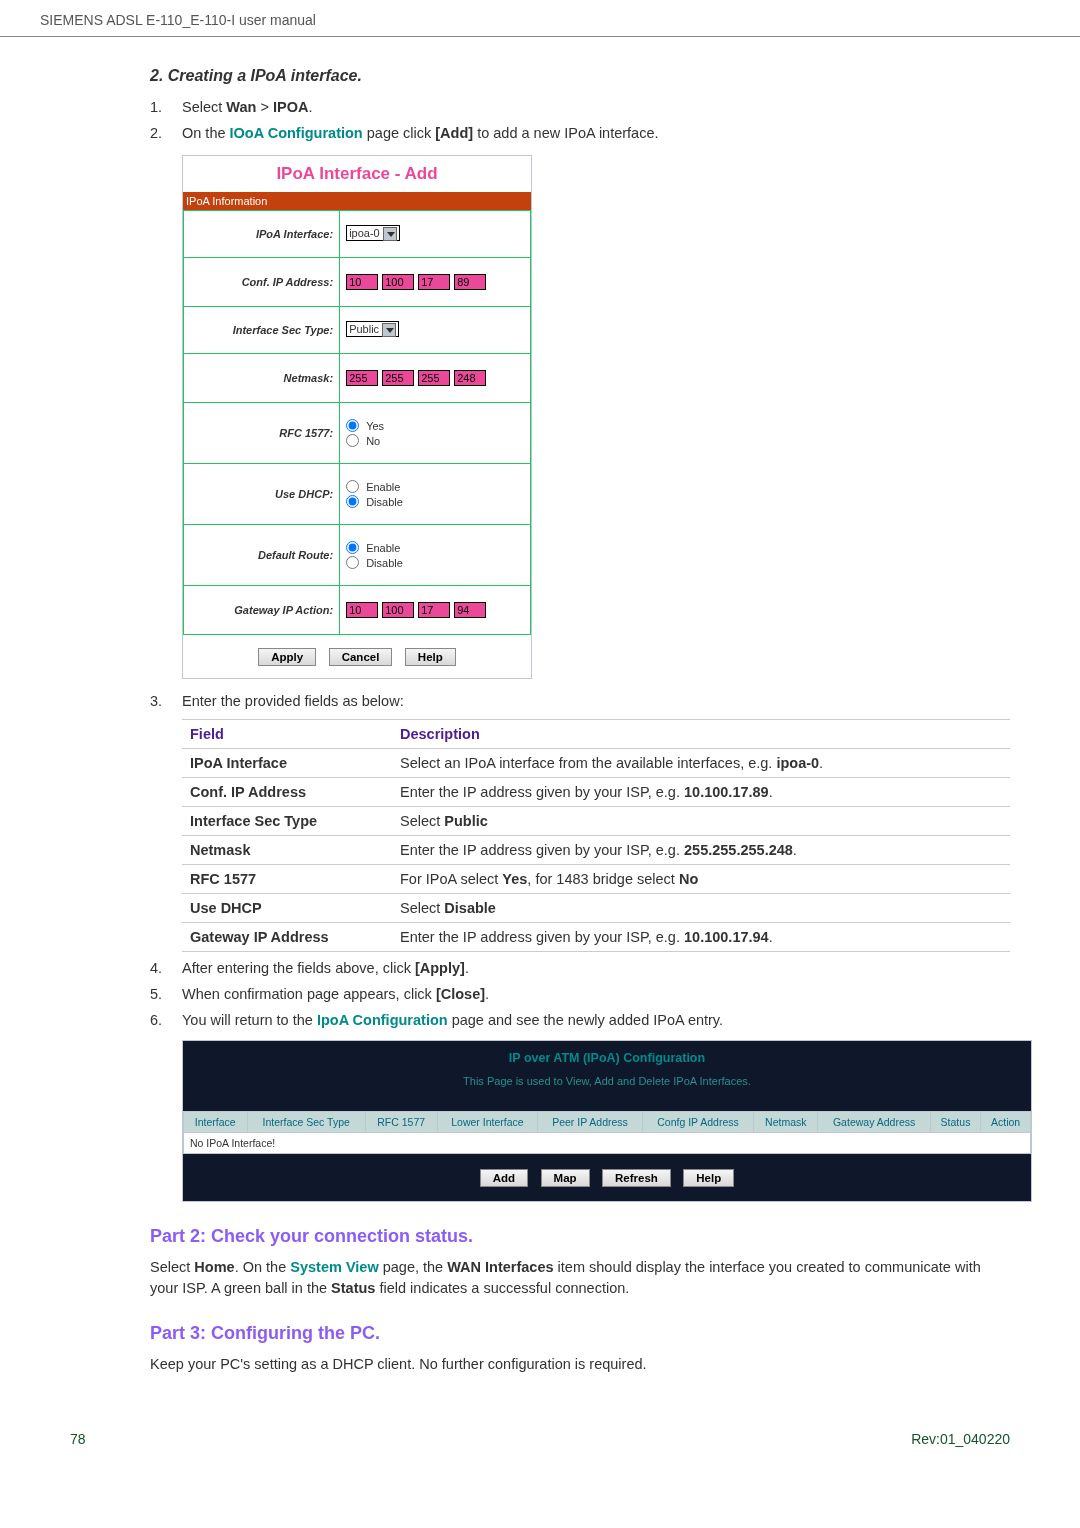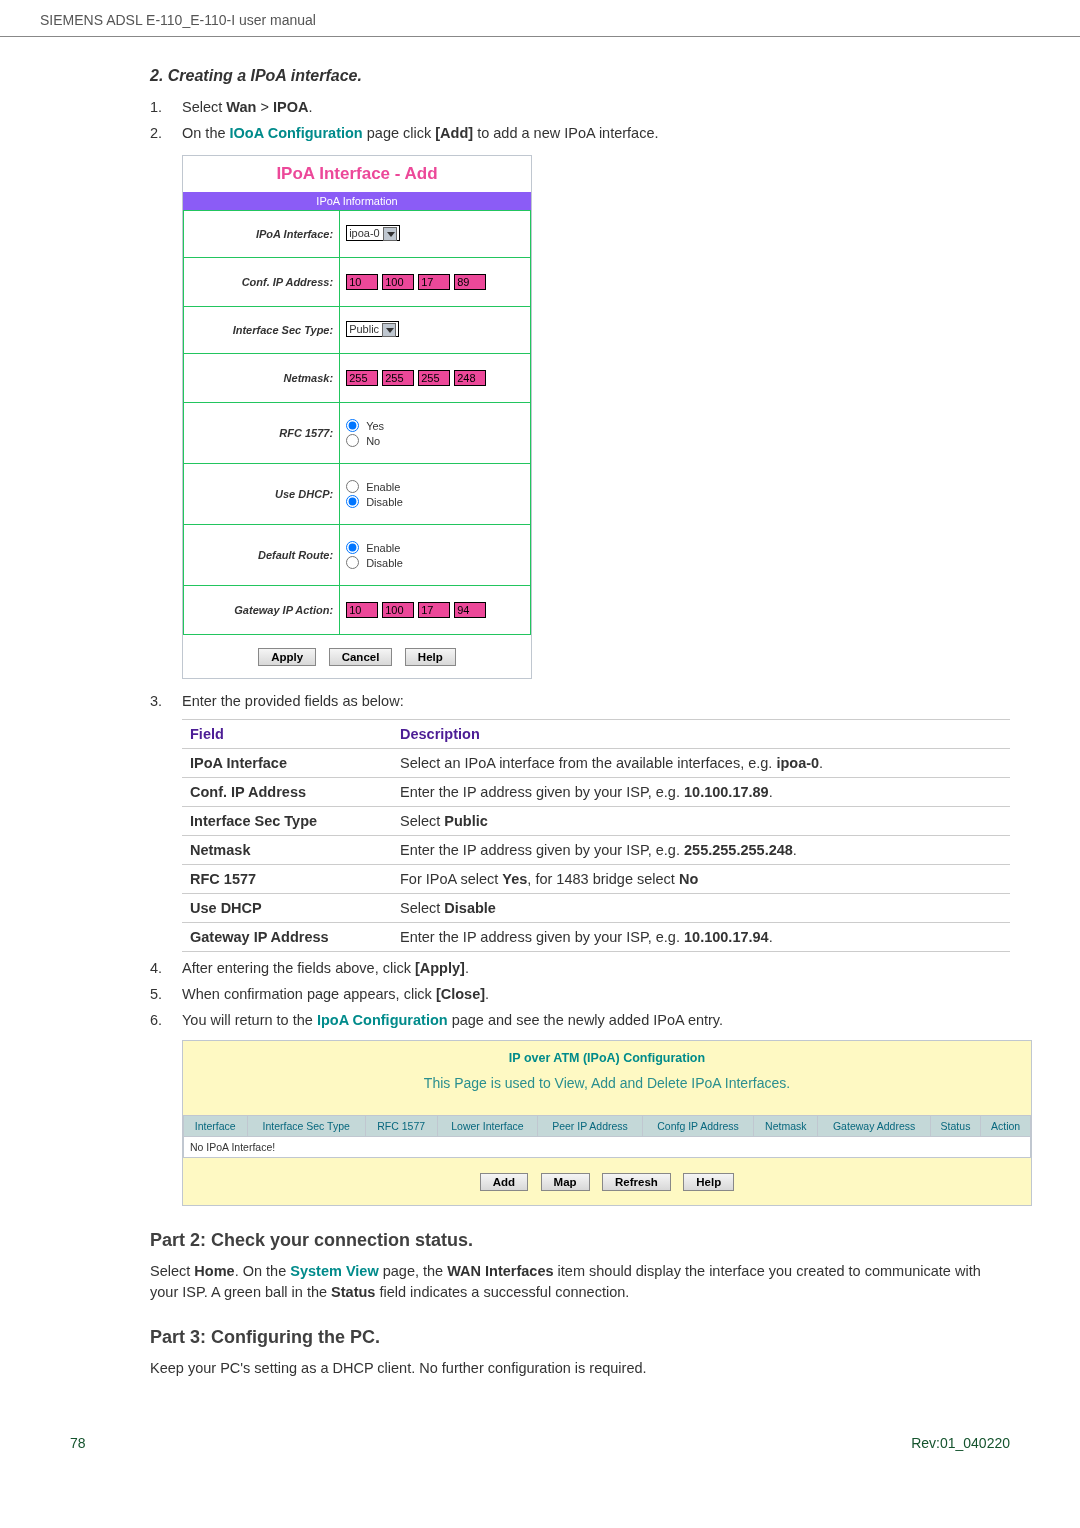--- a/index.html
+++ b/index.html
@@ -57,23 +57,23 @@
       background: #fff;
     }
     .ipoa-title {
       text-align: center;
       padding: 8px;
       font-size: 17px;
       font-weight: bold;
       color: #ec4899;
     }
     .ipoa-subtitle {
-      background: #8b5cf6;
+      background: #c2410c;
       color: #fff;
-      text-align: center;
+      text-align: left;
       padding: 3px;
       font-size: 11px;
     }
     .ipoa-table {
       width: 100%;
       border-collapse: collapse;
     }
     .ipoa-table td {
       border: 1px solid #22c55e;
       padding: 16px 6px;
@@ -134,33 +134,33 @@
       font-size: 14.5px;
       padding: 6px 8px;
       border-bottom: 1px solid #ccc;
       color: #333;
     }
     .field-table td.fn { font-weight: bold; }
     
     .config-panel {
       border: 1px solid #c0c7d0;
       width: 850px;
-      background: #fef9c3;
+      background: #0f172a;
       margin: 12px 0 20px 32px;
     }
     .config-title {
       text-align: center;
       padding: 10px;
       font-size: 12.5px;
       font-weight: bold;
       color: #008b8b;
     }
     .config-sub {
       text-align: center;
-      font-size: 14px;
+      font-size: 11px;
       color: #2a8f8f;
       padding-bottom: 12px;
     }
     .config-table {
       width: 100%;
       border-collapse: collapse;
       margin-top: 12px;
     }
     .config-table th, .config-table td {
       border: 1px solid #c0c7d0;
@@ -174,21 +174,21 @@
       text-align: center;
       font-weight: normal;
     }
     .config-btn-row {
       text-align: center;
       padding: 14px;
     }
     .part-title {
       font-weight: bold;
       font-size: 18px;
-      color: #404040;
+      color: #8b5cf6;
       margin-top: 24px;
       margin-bottom: 10px;
     }
     .para {
       font-size: 14.5px;
       color: #333;
       line-height: 1.45;
       margin-bottom: 8px;
     }
     .footer {

